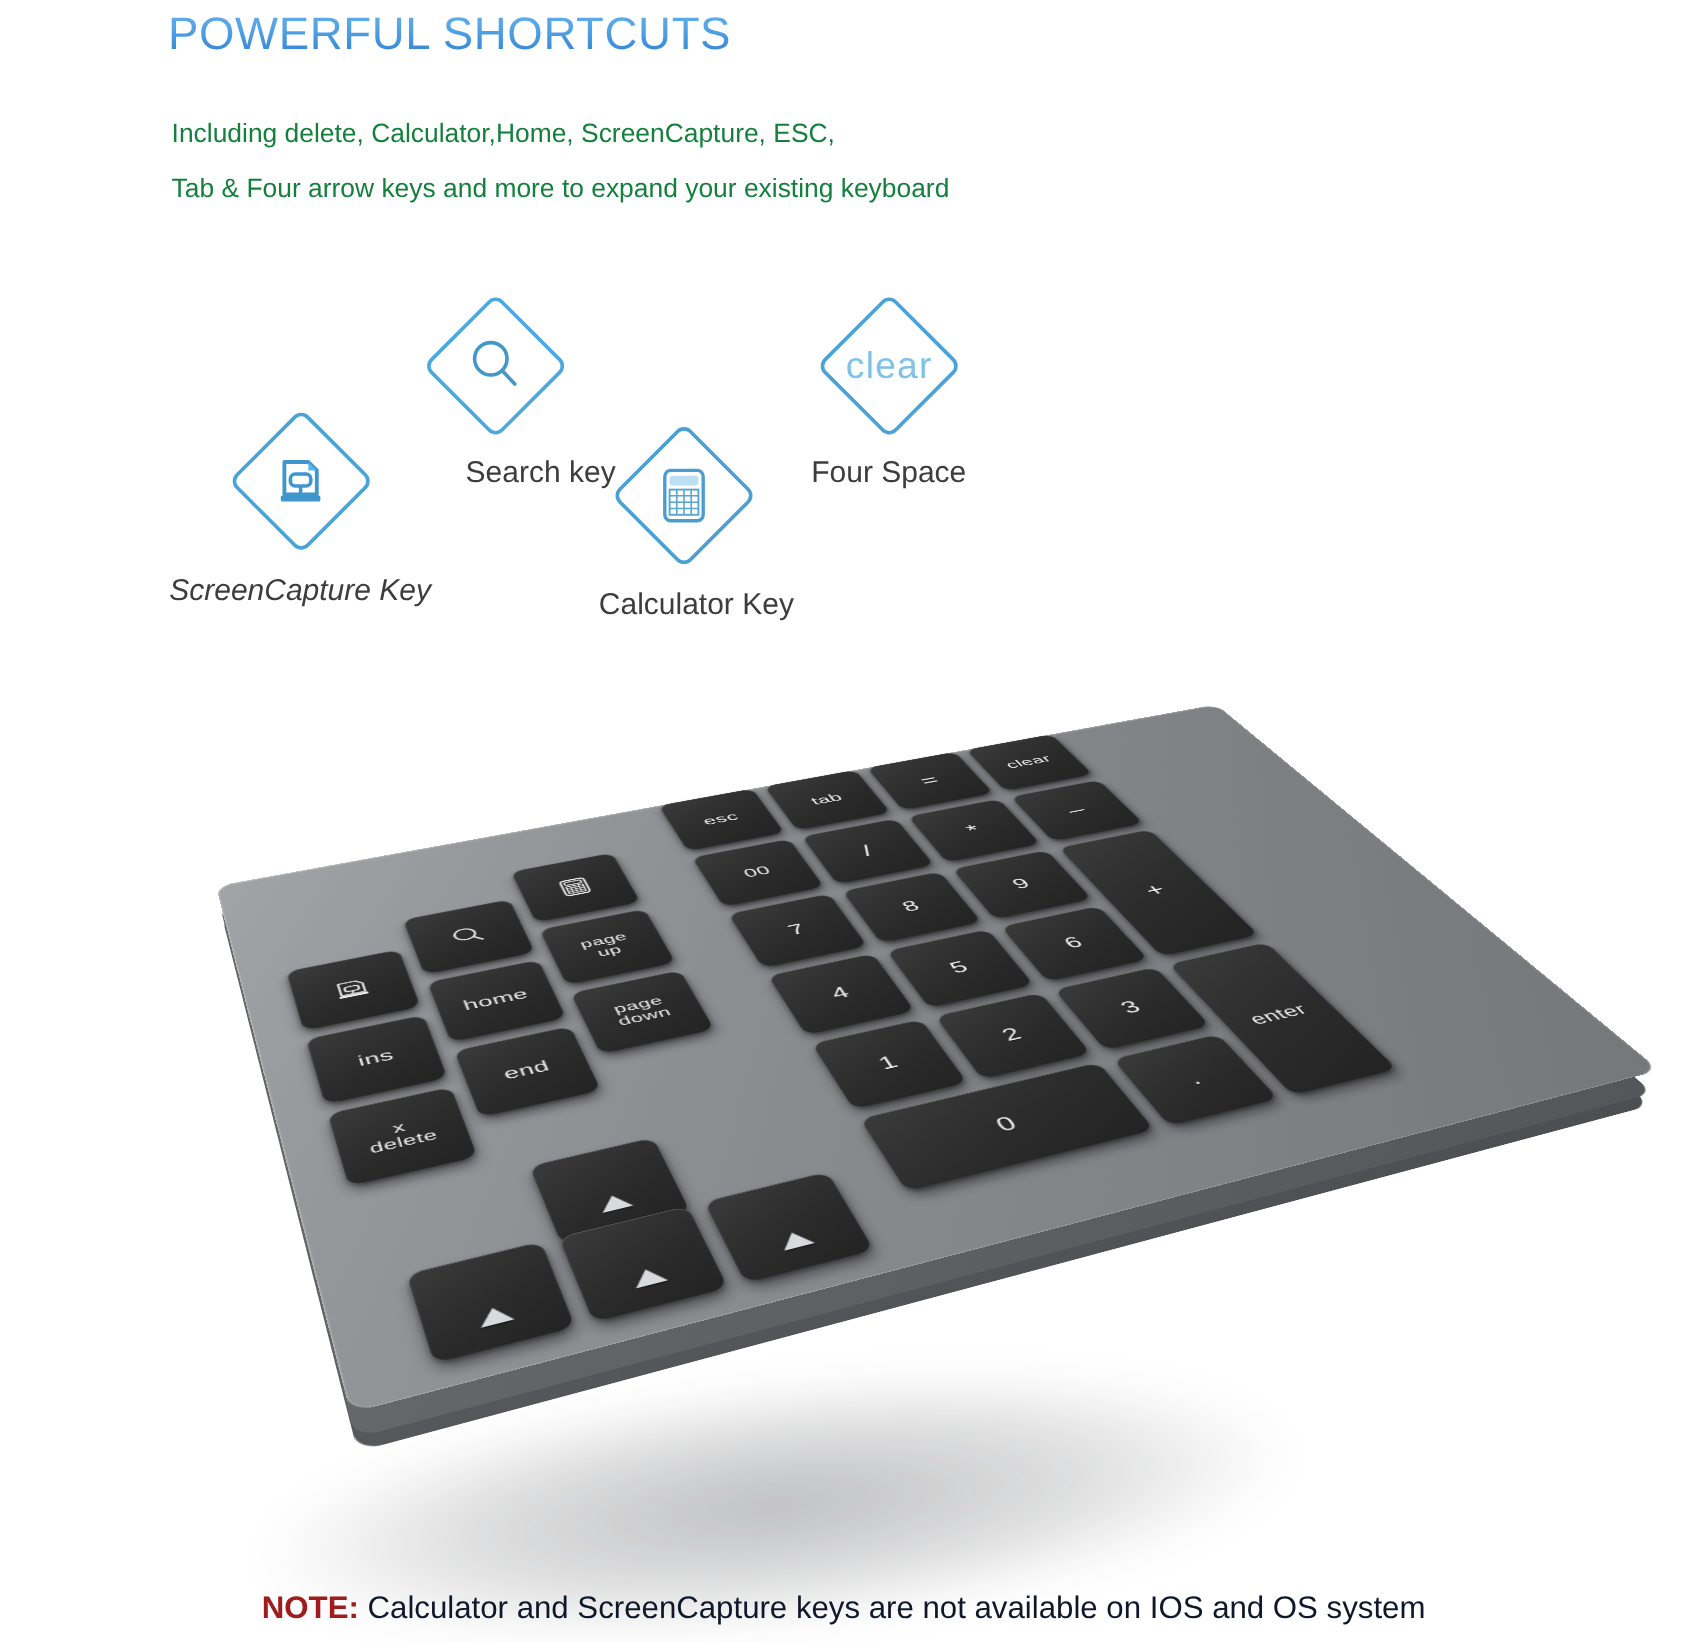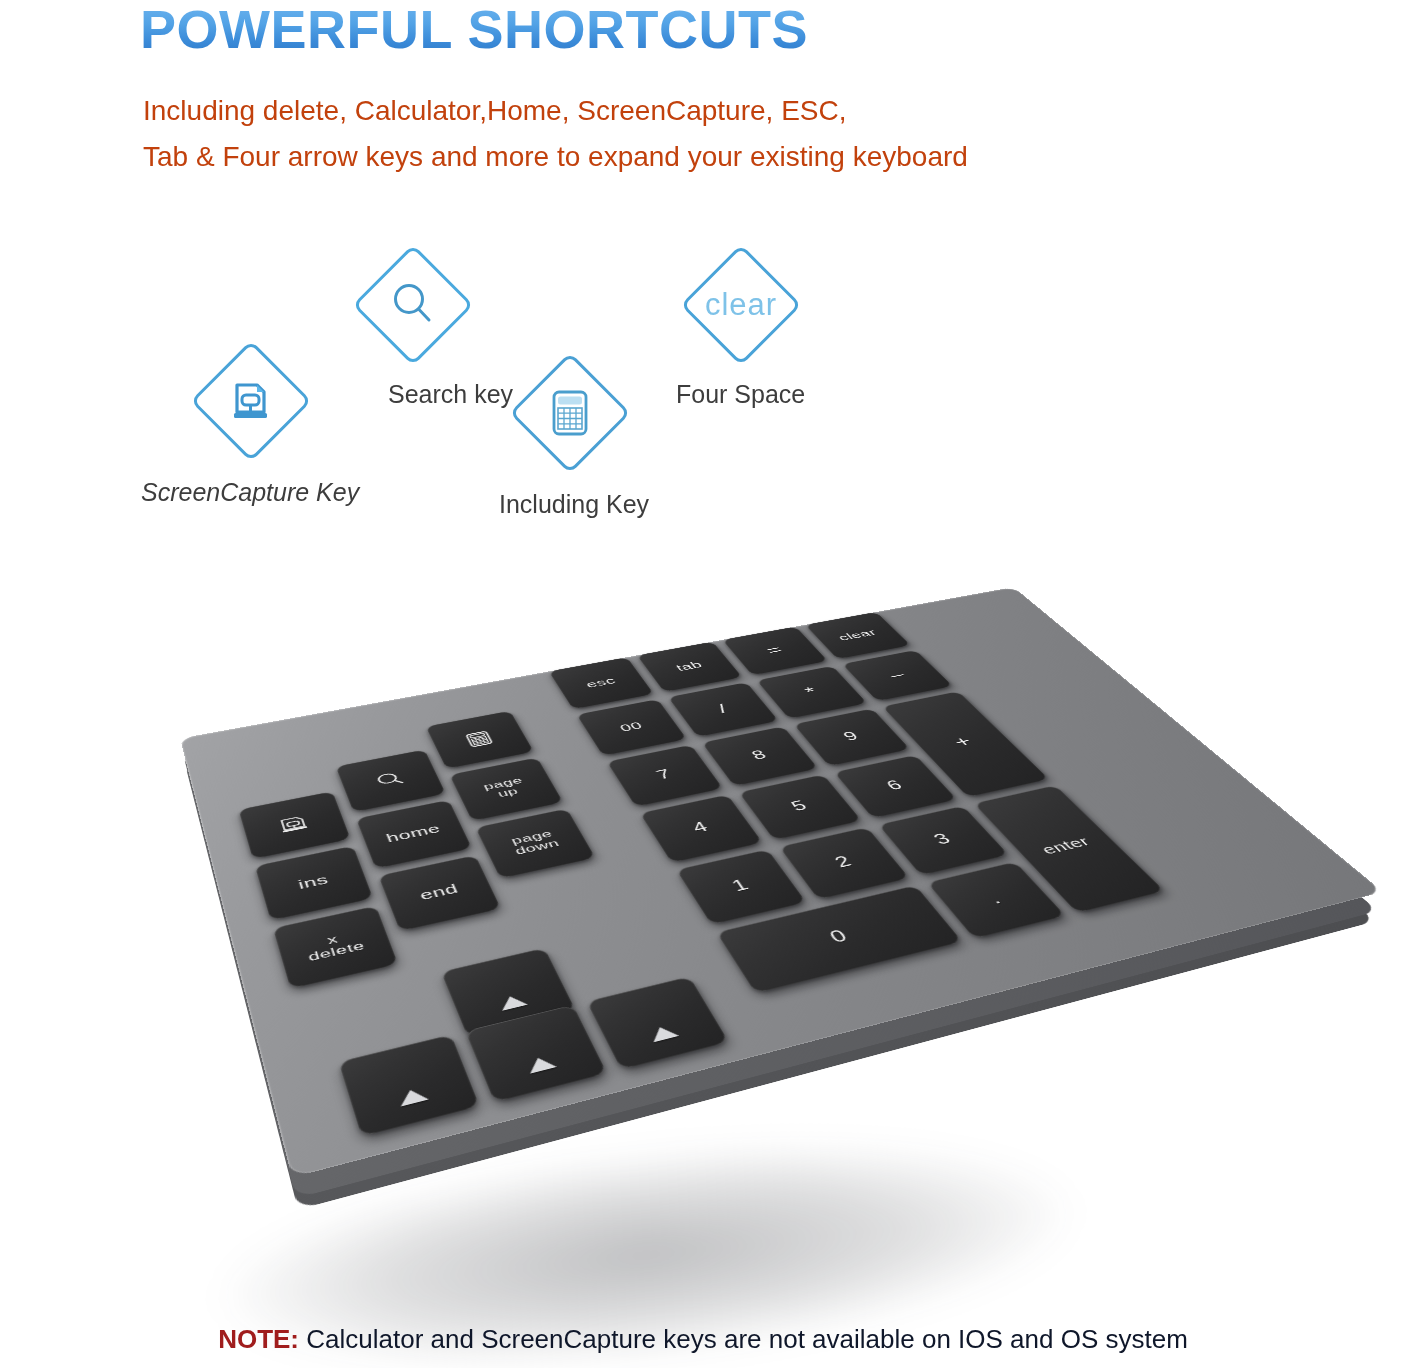--- a/index.html
+++ b/index.html
@@ -8,31 +8,31 @@
     background:#ffffff;
     font-family:"Liberation Sans", sans-serif;
     overflow:hidden;
     position:relative;
   }
 
   
   #header{position:absolute;left:0;top:0;width:1406px;}
   #title{
     position:absolute;left:140px;top:0px;
-    font-size:54px;font-weight:bold;letter-spacing:0.5px;
+    font-size:38px;font-weight:normal;letter-spacing:0.5px;
     line-height:58px;
     background:linear-gradient(180deg,#6fb5ef 0%,#53a3e6 40%,#3a8ad8 72%,#2f79c8 100%);
     -webkit-background-clip:text;background-clip:text;
     color:transparent;-webkit-text-fill-color:transparent;
     white-space:nowrap;
     text-align:right;
   }
   #subtitle{
     position:absolute;left:143px;top:88px;width:1150px;
-    font-size:28px;line-height:46px;color:#c2410c;font-weight:400;
+    font-size:22px;line-height:46px;color:#15803d;font-weight:400;
     white-space:pre-line;
   }
 
   
   .badge{position:absolute;}
   .dia{
     position:absolute;left:0;top:0;
     width:86px;height:86px;
     border:3px solid;
     border-radius:9px;
@@ -195,21 +195,21 @@
     <span>
       <svg class="ico" width="46" height="54" viewBox="0 0 46 54">
         <rect x="7" y="6" width="32" height="42" rx="5" fill="none" stroke="#4a9ecd" stroke-width="2.8"></rect>
         <rect x="11" y="10.5" width="24" height="8" rx="2.5" fill="#bcdff2"></rect>
         <rect x="11" y="22" width="24" height="21" fill="none" stroke="#5aa6cf" stroke-width="1.6"></rect>
         <path d="M17 22 v21 M23 22 v21 M29 22 v21" stroke="#5aa6cf" stroke-width="1.3"></path>
         <path d="M11 27.2 h24 M11 32.5 h24 M11 37.8 h24" stroke="#5aa6cf" stroke-width="1.3"></path>
       </svg>
     </span>
   </div>
-  <div class="badge-cap" style="left:-6px;top:142px;">Including Key</div>
+  <div class="badge-cap" style="left:-6px;top:142px;">Calculator Key</div>
 </div>
 
 <div class="badge" style="left:676px;top:240px;width:130px;height:130px;">
   <div class="dia" style="left:22px;top:22px;border-color:#49a3d8;"></div>
   <div class="dia-inner" style="width:130px;height:130px;">
     <span class="dtext">clear</span>
   </div>
   <div class="badge-cap" style="left:0px;top:140px;">Four Space</div>
 </div>
 

